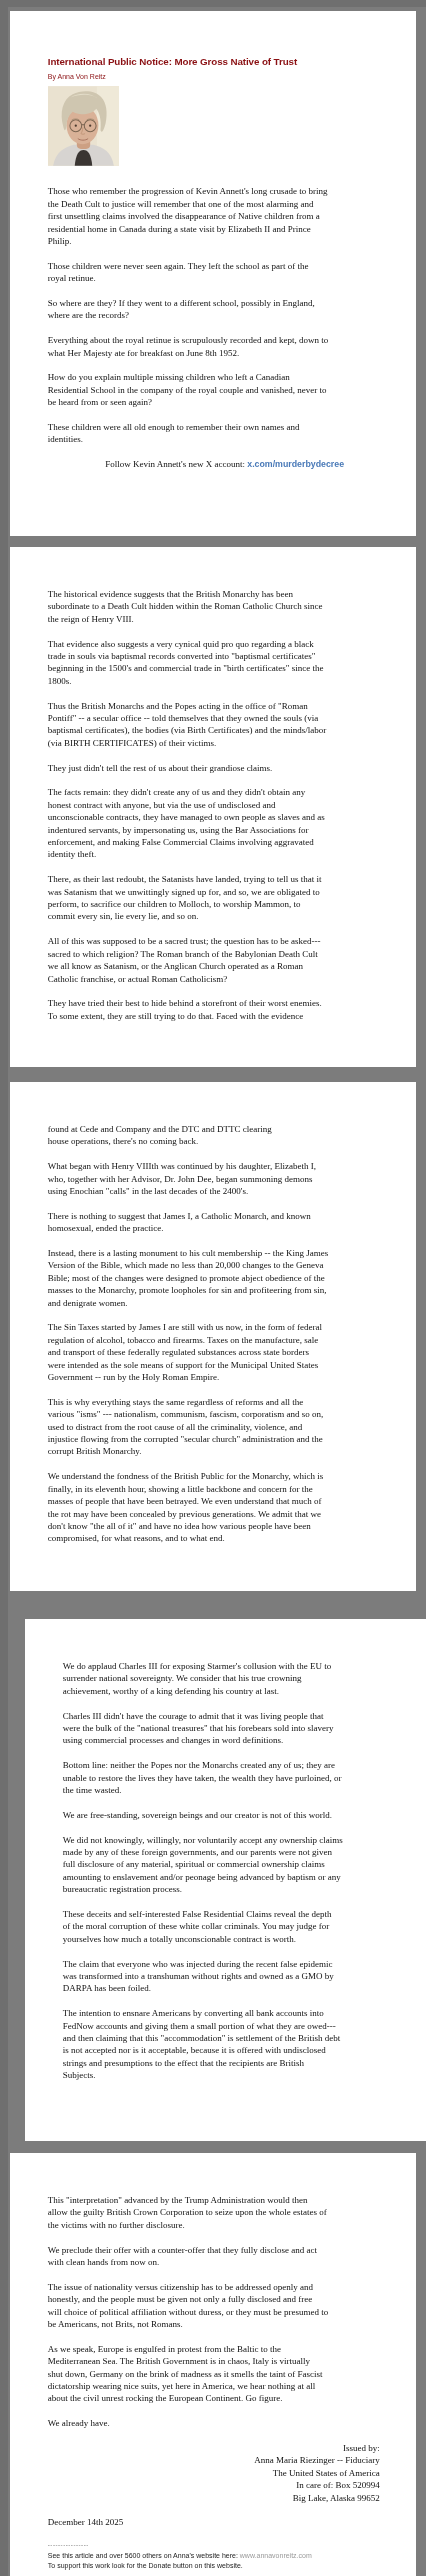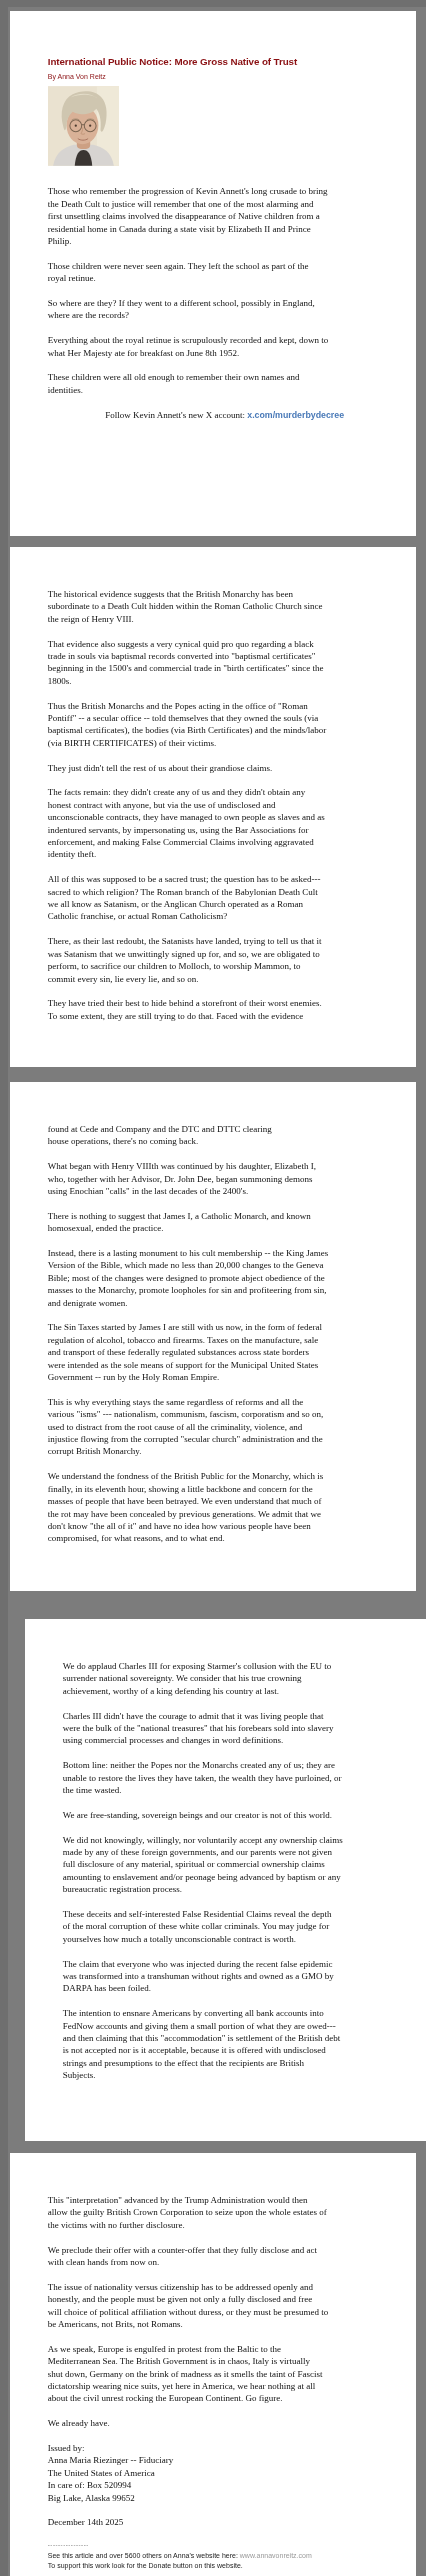--- a/index.html
+++ b/index.html
@@ -14,21 +14,21 @@
   #p4{top:1619px;height:522px;margin-left:15px;}
   #p5{top:2153px;height:524px;}
   .content{padding:41px 36px 0 38px;}
   #p1 .content{padding-top:45px;}
   .title{font:bold 9.8px/12.4px "Liberation Sans",sans-serif;letter-spacing:-0.1px;color:#8b1114;margin:0;}
   .byline{font:7px/8.2px "Liberation Sans",sans-serif;color:#8b1114;margin:5.2px 0 0 0;}
   .photo{display:block;margin:4.1px 0 19.6px 0;width:71px;height:80px;}
   p.body{margin:0 0 12.4px 0;font:9px/12.4px "Liberation Serif","DejaVu Serif",serif;color:#111;white-space:pre-line;}
   .follow{margin:0 0 12.4px 21.6px;font:9px/12.4px "Liberation Serif","DejaVu Serif",serif;color:#111;text-align:center;}
   .follow .xlink{font:bold 8.8px/12.4px "Liberation Sans",sans-serif;color:#4a7ab8;text-decoration:none;cursor:pointer;}
-  .sig{margin:0 0 12.4px 0;}
+  .sig{margin:0 0 12.4px 0;text-align:right;}
   .date-line{margin:0 0 0 0;}
   .divider{font:6.2px/7.2px "Liberation Sans",sans-serif;color:#666;letter-spacing:0.5px;margin:7.2px 0 2.1px 0;}
   .footer{font:7px/10.8px "Liberation Sans",sans-serif;color:#1c1c1c;margin:0;}
   .footer .url{color:#9a9a9a;cursor:pointer;}
 </style>
 </head>
 <body>
 
 <div id="canvas">
   <div class="top-shade"></div>
@@ -61,20 +61,23 @@
 the Death Cult to justice will remember that one of the most alarming and
 first unsettling claims involved the disappearance of Native children from a
 residential home in Canada during a state visit by Elizabeth II and Prince
 Philip.</p>
       <p class="body">Those children were never seen again. They left the school as part of the
 royal retinue.</p>
       <p class="body">So where are they?  If they went to a different school, possibly in England,
 where are the records?</p>
       <p class="body">Everything about the royal retinue is scrupulously recorded and kept, down to
 what Her Majesty ate for breakfast on June 8th 1952.</p>
+      <p class="body">How do you explain multiple missing children who left a Canadian
+Residential School in the company of the royal couple and vanished, never to
+be heard from or seen again?</p>
       <p class="body">These children were all old enough to remember their own names and
 identities.</p>
       <p class="follow"><span>Follow Kevin Annett's new X account: </span><span class="xlink">x.com/murderbydecree</span></p>
     </div>
   </div>
 
   <div class="page" id="p2">
     <div class="content">
       <p class="body">The historical evidence suggests that the British Monarchy has been
 subordinate to a Death Cult hidden within the Roman Catholic Church since
@@ -87,28 +90,28 @@
 Pontiff" -- a secular office -- told themselves that they owned the souls (via
 baptismal certificates), the bodies (via Birth Certificates) and the minds/labor
 (via BIRTH CERTIFICATES) of their victims.</p>
       <p class="body">They just didn't tell the rest of us about their grandiose claims.</p>
       <p class="body">The facts remain: they didn't create any of us and they didn't obtain any
 honest contract with anyone, but via the use of undisclosed and
 unconscionable contracts, they have managed to own people as slaves and as
 indentured servants, by impersonating us, using the Bar Associations for
 enforcement, and making False Commercial Claims involving aggravated
 identity theft.</p>
+      <p class="body">There, as their last redoubt, the Satanists have landed, trying to tell us that it
+was Satanism that we unwittingly signed up for, and so, we are obligated to
+perform, to sacrifice our children to Molloch, to worship Mammon, to
+commit every sin, lie every lie, and so on.</p>
       <p class="body">All of this was supposed to be a sacred trust; the question has to be asked---
 sacred to which religion?  The Roman branch of the Babylonian Death Cult
 we all know as Satanism, or the Anglican Church operated as a Roman
 Catholic franchise, or actual Roman Catholicism?</p>
-      <p class="body">There, as their last redoubt, the Satanists have landed, trying to tell us that it
-was Satanism that we unwittingly signed up for, and so, we are obligated to
-perform, to sacrifice our children to Molloch, to worship Mammon, to
-commit every sin, lie every lie, and so on.</p>
       <p class="body">They have tried their best to hide behind a storefront of their worst enemies.
 To some extent, they are still trying to do that.  Faced with the evidence</p>
     </div>
   </div>
 
   <div class="page" id="p3">
     <div class="content">
       <p class="body">found at Cede and Company and the DTC and DTTC clearing
 house operations, there's no coming back.</p>
       <p class="body">What began with Henry VIIIth was continued by his daughter, Elizabeth I,

